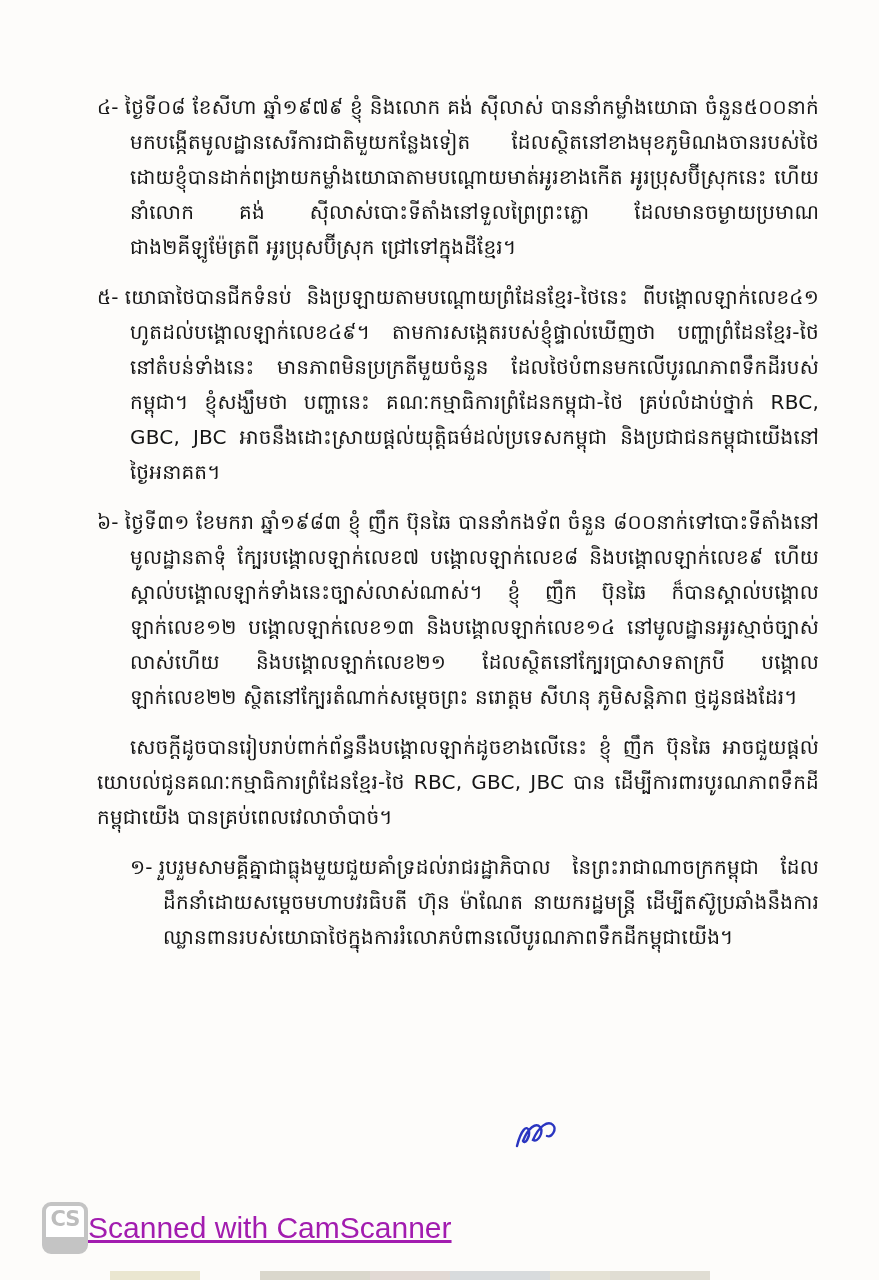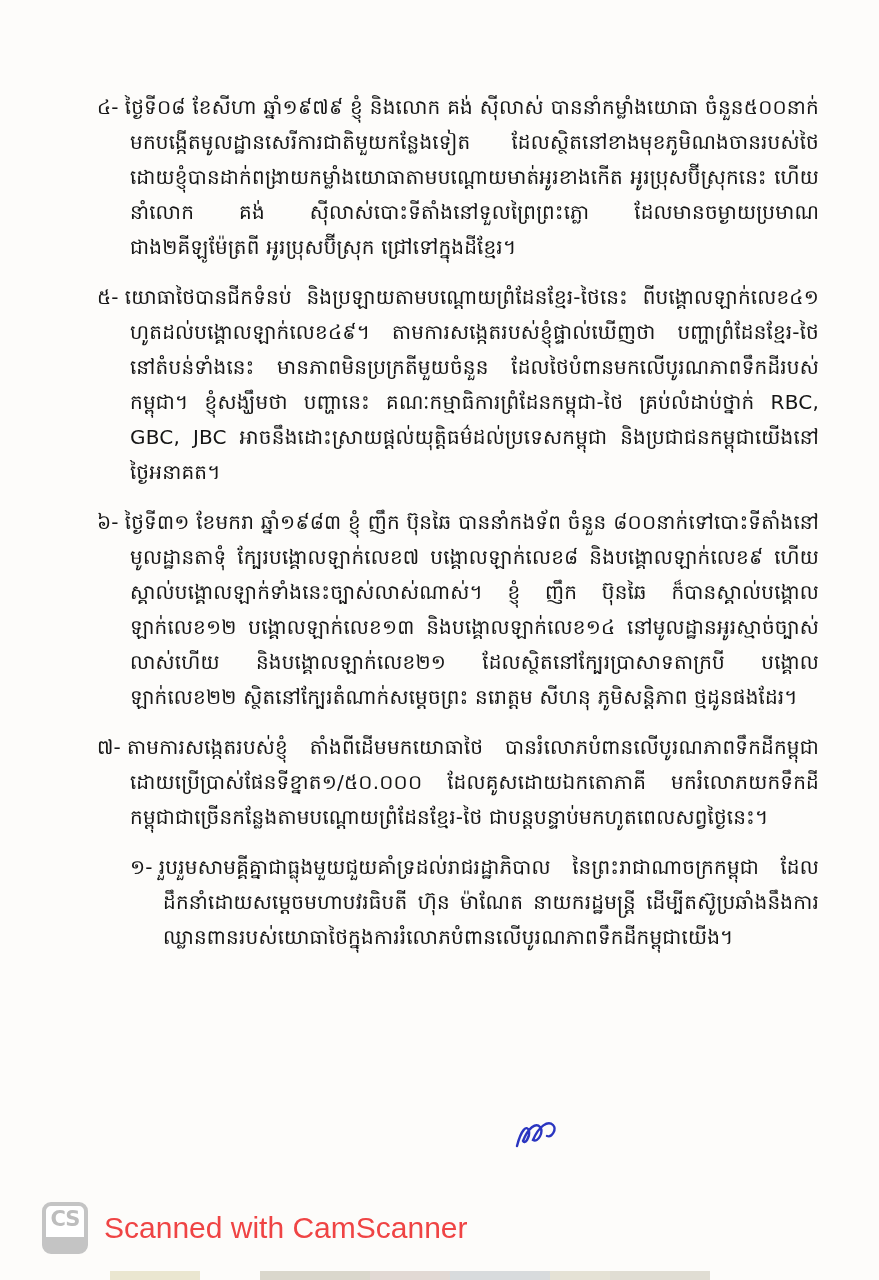--- a/index.html
+++ b/index.html
@@ -33,44 +33,45 @@
   }
   .cs-badge .cs-text{
     font-size:21px;font-weight:bold;color:#bdbdbd;line-height:26px;
     letter-spacing:-1px;
   }
   .cs-badge .cs-base{
     position:absolute;left:-1px;right:-1px;bottom:-1px;height:14px;
     background:#c4c4c4;border-radius:0 0 5px 5px;
   }
   .wm-label{
-    margin-left:16px;font-size:30px;color:#ef4444;white-space:nowrap;
+    font-size:30px;color:#a21caf;white-space:nowrap;
     font-family:"Liberation Sans","DejaVu Sans",sans-serif;
+    text-decoration:underline;
   }
   .edge-strip{
     position:absolute;left:110px;top:1271px;width:600px;height:9px;
     display:flex;opacity:.5;
   }
   .edge-strip .seg{height:100%;}
 </style>
 </head>
 <body>
 
 <div class="scan-page">
 
   <div class="doc">
 
     <p class="para numbered"><span class="num">៤-</span><span>ថ្ងៃទី០៨ ខែសីហា ឆ្នាំ១៩៧៩ ខ្ញុំ និងលោក គង់ ស៊ីលាស់ បាននាំកម្លាំងយោធា ចំនួន៥០០នាក់ មកបង្កើតមូលដ្ឋានសេរីការជាតិមួយកន្លែងទៀត ដែលស្ថិតនៅខាងមុខភូមិណងចានរបស់ថៃ ដោយខ្ញុំបានដាក់ពង្រាយកម្លាំងយោធាតាមបណ្ដោយមាត់អូរខាងកើត អូរប្រុសប៊ីស្រុកនេះ ហើយនាំលោក គង់ ស៊ីលាស់បោះទីតាំងនៅទួលព្រៃព្រះភ្លោ ដែលមានចម្ងាយប្រមាណជាង២គីឡូម៉ែត្រពី អូរប្រុសប៊ីស្រុក ជ្រៅទៅក្នុងដីខ្មែរ។</span></p>
 
     <p class="para numbered"><span class="num">៥-</span><span>យោធាថៃបានជីកទំនប់ និងប្រឡាយតាមបណ្ដោយព្រំដែនខ្មែរ-ថៃនេះ ពីបង្គោលឡាក់លេខ៤១ ហូតដល់បង្គោលឡាក់លេខ៤៩។ តាមការសង្កេតរបស់ខ្ញុំផ្ទាល់ឃើញថា បញ្ហាព្រំដែនខ្មែរ-ថៃ នៅតំបន់ទាំងនេះ មានភាពមិនប្រក្រតីមួយចំនួន ដែលថៃបំពានមកលើបូរណភាពទឹកដីរបស់កម្ពុជា។ ខ្ញុំសង្ឃឹមថា បញ្ហានេះ គណៈកម្មាធិការព្រំដែនកម្ពុជា-ថៃ គ្រប់លំដាប់ថ្នាក់ RBC, GBC, JBC អាចនឹងដោះស្រាយផ្ដល់យុត្តិធម៌ដល់ប្រទេសកម្ពុជា និងប្រជាជនកម្ពុជាយើងនៅថ្ងៃអនាគត។</span></p>
 
     <p class="para numbered"><span class="num">៦-</span><span>ថ្ងៃទី៣១ ខែមករា ឆ្នាំ១៩៨៣ ខ្ញុំ ញឹក ប៊ុនឆៃ បាននាំកងទ័ព ចំនួន ៨០០នាក់ទៅបោះទីតាំងនៅមូលដ្ឋានតាទុំ ក្បែរបង្គោលឡាក់លេខ៧ បង្គោលឡាក់លេខ៨ និងបង្គោលឡាក់លេខ៩ ហើយស្គាល់បង្គោលឡាក់ទាំងនេះច្បាស់លាស់ណាស់។ ខ្ញុំ ញឹក ប៊ុនឆៃ ក៏បានស្គាល់បង្គោលឡាក់លេខ១២ បង្គោលឡាក់លេខ១៣ និងបង្គោលឡាក់លេខ១៤ នៅមូលដ្ឋានអូរស្មាច់ច្បាស់លាស់ហើយ និងបង្គោលឡាក់លេខ២១ ដែលស្ថិតនៅក្បែរប្រាសាទតាក្របី បង្គោលឡាក់លេខ២២ ស្ថិតនៅក្បែរតំណាក់សម្ដេចព្រះ នរោត្ដម សីហនុ ភូមិសន្តិភាព ថ្មដូនផងដែរ។</span></p>
 
+    <p class="para plain"><span>សេចក្ដីដូចបានរៀបរាប់ពាក់ព័ន្ធនឹងបង្គោលឡាក់ដូចខាងលើនេះ ខ្ញុំ ញឹក ប៊ុនឆៃ អាចជួយផ្ដល់យោបល់ជូនគណៈកម្មាធិការព្រំដែនខ្មែរ-ថៃ RBC, GBC, JBC បាន ដើម្បីការពារបូរណភាពទឹកដីកម្ពុជាយើង បានគ្រប់ពេលវេលាចាំបាច់។</span></p>
 
-    <p class="para numbered"><span class="num">៧-</span><span>តាមការសង្កេតរបស់ខ្ញុំ តាំងពីដើមមកយោធាថៃ បានរំលោភបំពានលើបូរណភាពទឹកដីកម្ពុជា ដោយប្រើប្រាស់ផែនទីខ្នាត១/៥០.០០០ ដែលគូសដោយឯកតោភាគី មករំលោភយកទឹកដីកម្ពុជាជាច្រើនកន្លែងតាមបណ្ដោយព្រំដែនខ្មែរ-ថៃ ជាបន្តបន្ទាប់មកហូតពេលសព្វថ្ងៃនេះ។</span></p>
 
 
     <p class="para numbered listitem"><span class="num">១-</span><span>រួបរួមសាមគ្គីគ្នាជាធ្លុងមួយជួយគាំទ្រដល់រាជរដ្ឋាភិបាល នៃព្រះរាជាណាចក្រកម្ពុជា ដែលដឹកនាំដោយសម្ដេចមហាបវរធិបតី ហ៊ុន ម៉ាណែត នាយករដ្ឋមន្ត្រី ដើម្បីតស៊ូប្រឆាំងនឹងការឈ្លានពានរបស់យោធាថៃក្នុងការរំលោភបំពានលើបូរណភាពទឹកដីកម្ពុជាយើង។</span></p>
 
   </div>
 
   <svg class="hand-mark" viewBox="0 0 46 34" xmlns="http://www.w3.org/2000/svg">
     <path d="M3 28 C7 12, 13 6, 15 13 C16 19, 11 27, 9 23 C14 10, 22 4, 26 9 C30 14, 24 25, 19 22 C25 8, 34 2, 39 7 C43 11, 38 20, 33 18" stroke="#2a35c0" stroke-width="2.4" fill="none" stroke-linecap="round"></path>
   </svg>
 

